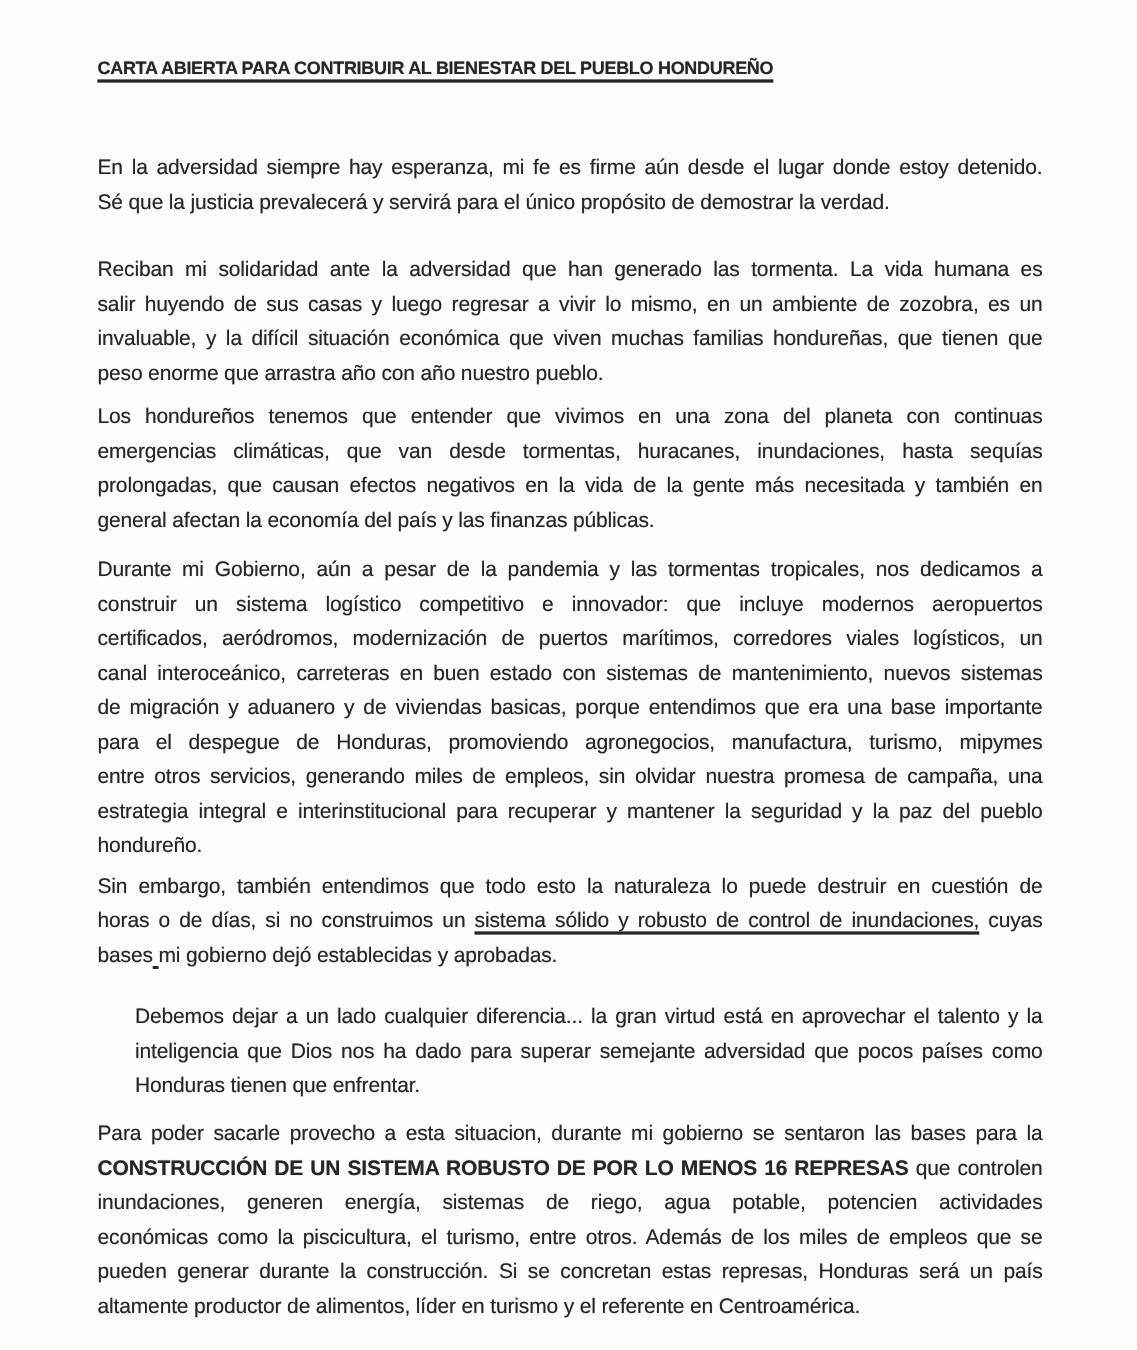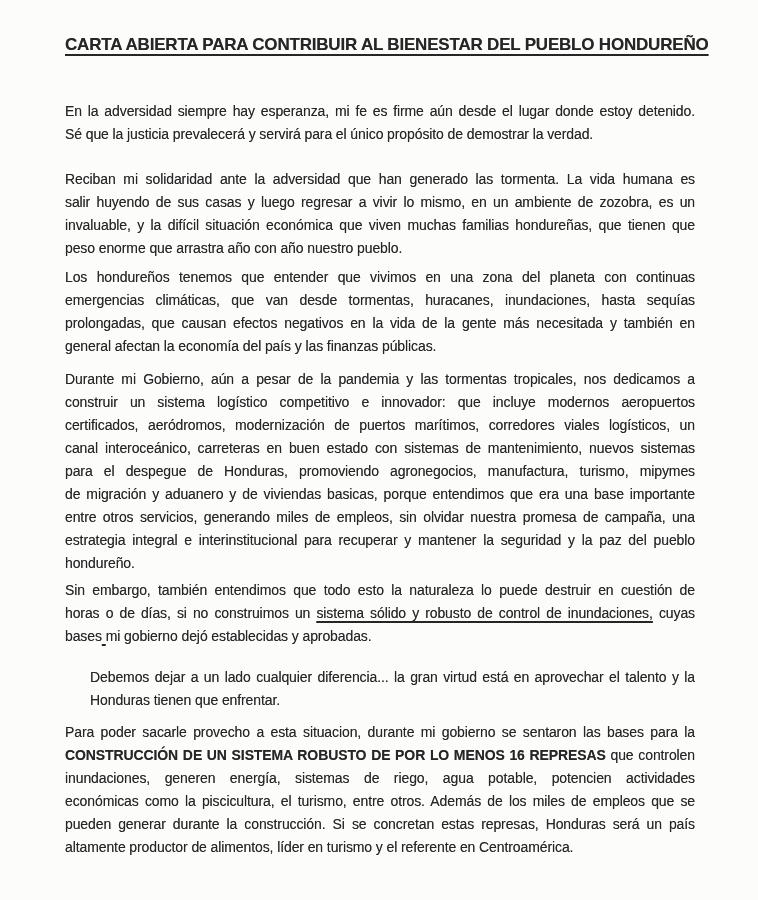--- a/index.html
+++ b/index.html
@@ -13,24 +13,24 @@
     height: 900px;
     box-sizing: border-box;
     padding: 34px 63px 0 65px;
     background: var(--paper, #fcfcfb);
     font-family: "Liberation Sans", sans-serif;
     color: var(--ink, #262626);
     overflow: hidden;
   }
   .title {
     margin: 0;
-    font-size: 17px;
+    font-size: 12px;
     font-weight: 700;
     line-height: 22px;
-    text-align: right;
+    text-align: left;
     white-space: nowrap;
     text-decoration: underline;
     text-decoration-thickness: 2px;
     text-underline-offset: 4px;
     letter-spacing: -0.2px;
     color: var(--ink, #262626);
     text-shadow: 0 0 0.6px rgba(38,38,38,0.55);
   }
   .letter-body {
     margin-top: 44px;
@@ -82,33 +82,34 @@
         <div class="line"><span>Los hondureños tenemos que entender que vivimos en una zona del planeta con continuas</span></div>
         <div class="line"><span>emergencias climáticas, que van desde tormentas, huracanes, inundaciones, hasta sequías</span></div>
         <div class="line"><span>prolongadas, que causan efectos negativos en la vida de la gente más necesitada y también en</span></div>
         <div class="line last"><span>general afectan la economía del país y las finanzas públicas.</span></div>
       </div>
     <div class="para">
         <div class="line"><span>Durante mi Gobierno, aún a pesar de la pandemia y las tormentas tropicales, nos dedicamos a</span></div>
         <div class="line"><span>construir un sistema logístico competitivo e innovador: que incluye modernos aeropuertos</span></div>
         <div class="line"><span>certificados, aeródromos, modernización de puertos marítimos, corredores viales logísticos, un</span></div>
         <div class="line"><span>canal interoceánico, carreteras en buen estado con sistemas de mantenimiento, nuevos sistemas</span></div>
+        <div class="line"><span>de migración y aduanero y de viviendas basicas, porque entendimos que era una base importante</span></div>
         <div class="line"><span>para el despegue de Honduras, promoviendo agronegocios, manufactura, turismo, mipymes</span></div>
-        <div class="line"><span>de migración y aduanero y de viviendas basicas, porque entendimos que era una base importante</span></div>
         <div class="line"><span>entre otros servicios, generando miles de empleos, sin olvidar nuestra promesa de campaña, una</span></div>
         <div class="line"><span>estrategia integral e interinstitucional para recuperar y mantener la seguridad y la paz del pueblo</span></div>
         <div class="line last"><span>hondureño.</span></div>
       </div>
     <div class="para">
         <div class="line"><span>Sin embargo, también entendimos que todo esto la naturaleza lo puede destruir en cuestión de</span></div>
         <div class="line"><span>horas o de días, si no construimos un </span><span class="u">sistema sólido y robusto de control de inundaciones,</span><span> cuyas</span></div>
         <div class="line last"><span>bases</span><span class="u"> </span><span>mi gobierno dejó establecidas y aprobadas.</span></div>
       </div>
     <div class="para">
         <div class="line"><span>Debemos dejar a un lado cualquier diferencia... la gran virtud está en aprovechar el talento y la</span></div>
+        <div class="line"><span>inteligencia que Dios nos ha dado para superar semejante adversidad que pocos países como</span></div>
         <div class="line last"><span>Honduras tienen que enfrentar.</span></div>
       </div>
     <div class="para">
         <div class="line"><span>Para poder sacarle provecho a esta situacion, durante mi gobierno se sentaron las bases para la</span></div>
         <div class="line"><span class="b">CONSTRUCCIÓN DE UN SISTEMA ROBUSTO DE POR LO MENOS 16 REPRESAS</span><span> que controlen</span></div>
         <div class="line"><span>inundaciones, generen energía, sistemas de riego, agua potable, potencien actividades</span></div>
         <div class="line"><span>económicas como la piscicultura, el turismo, entre otros. Además de los miles de empleos que se</span></div>
         <div class="line"><span>pueden generar durante la construcción. Si se concretan estas represas, Honduras será un país</span></div>
         <div class="line last"><span>altamente productor de alimentos, líder en turismo y el referente en Centroamérica.</span></div>
       </div>

